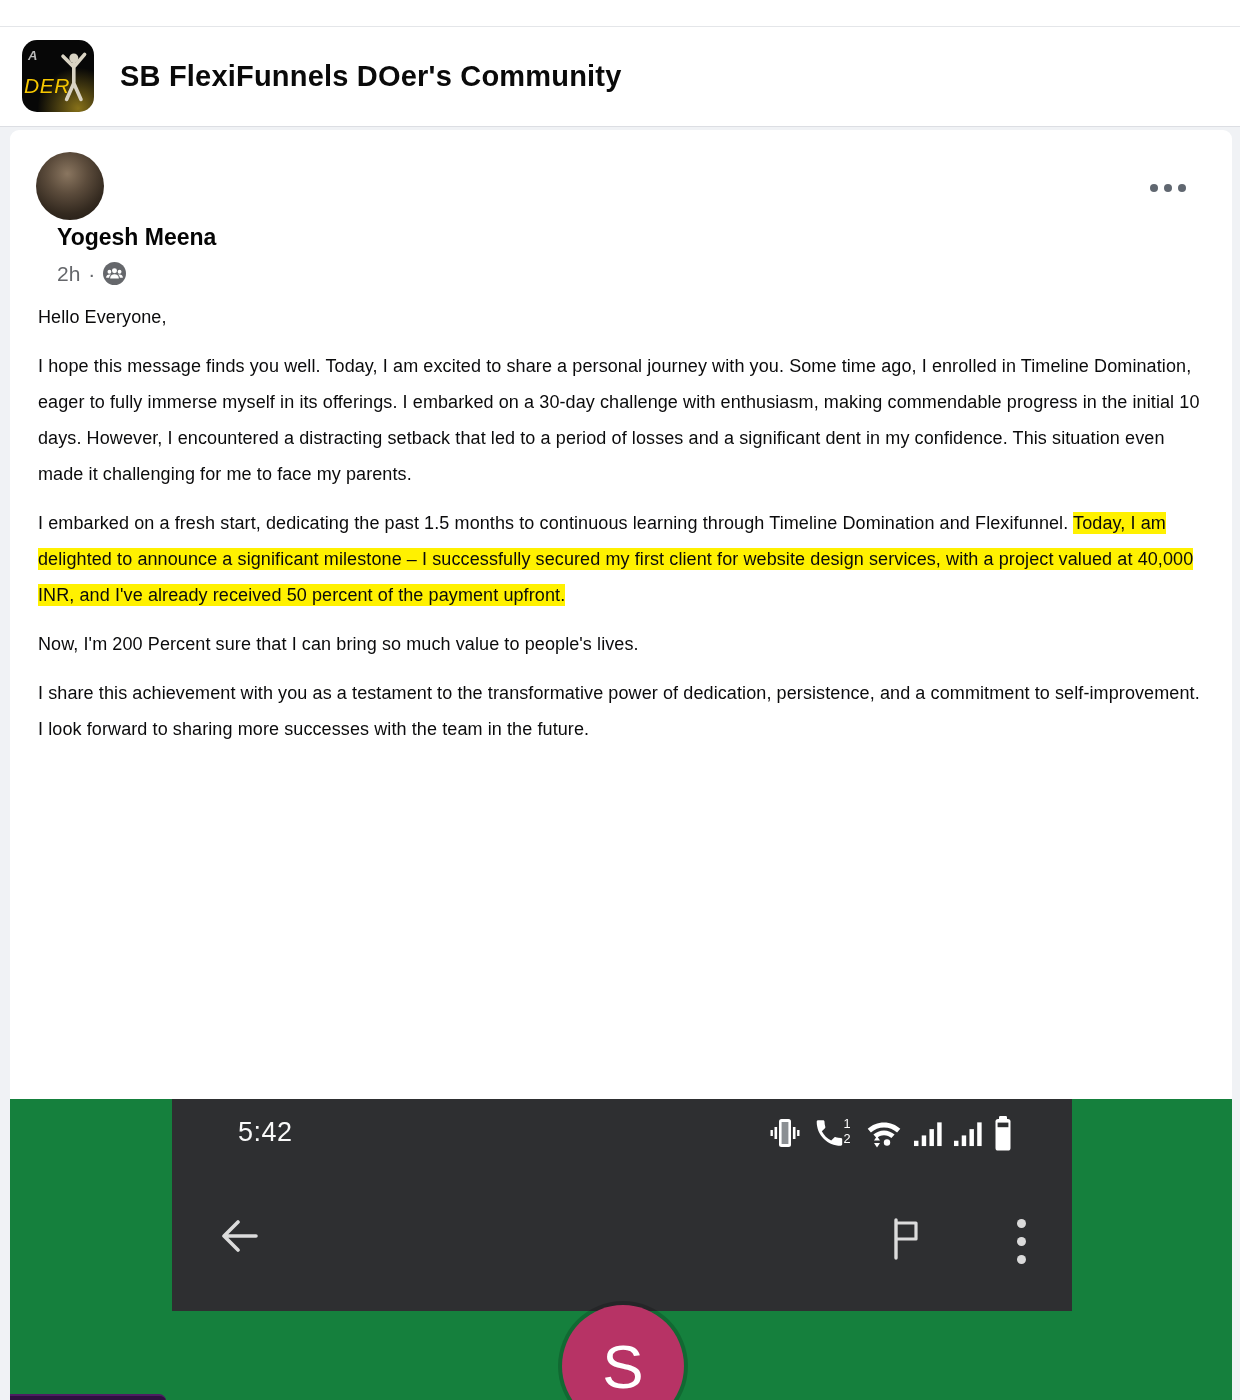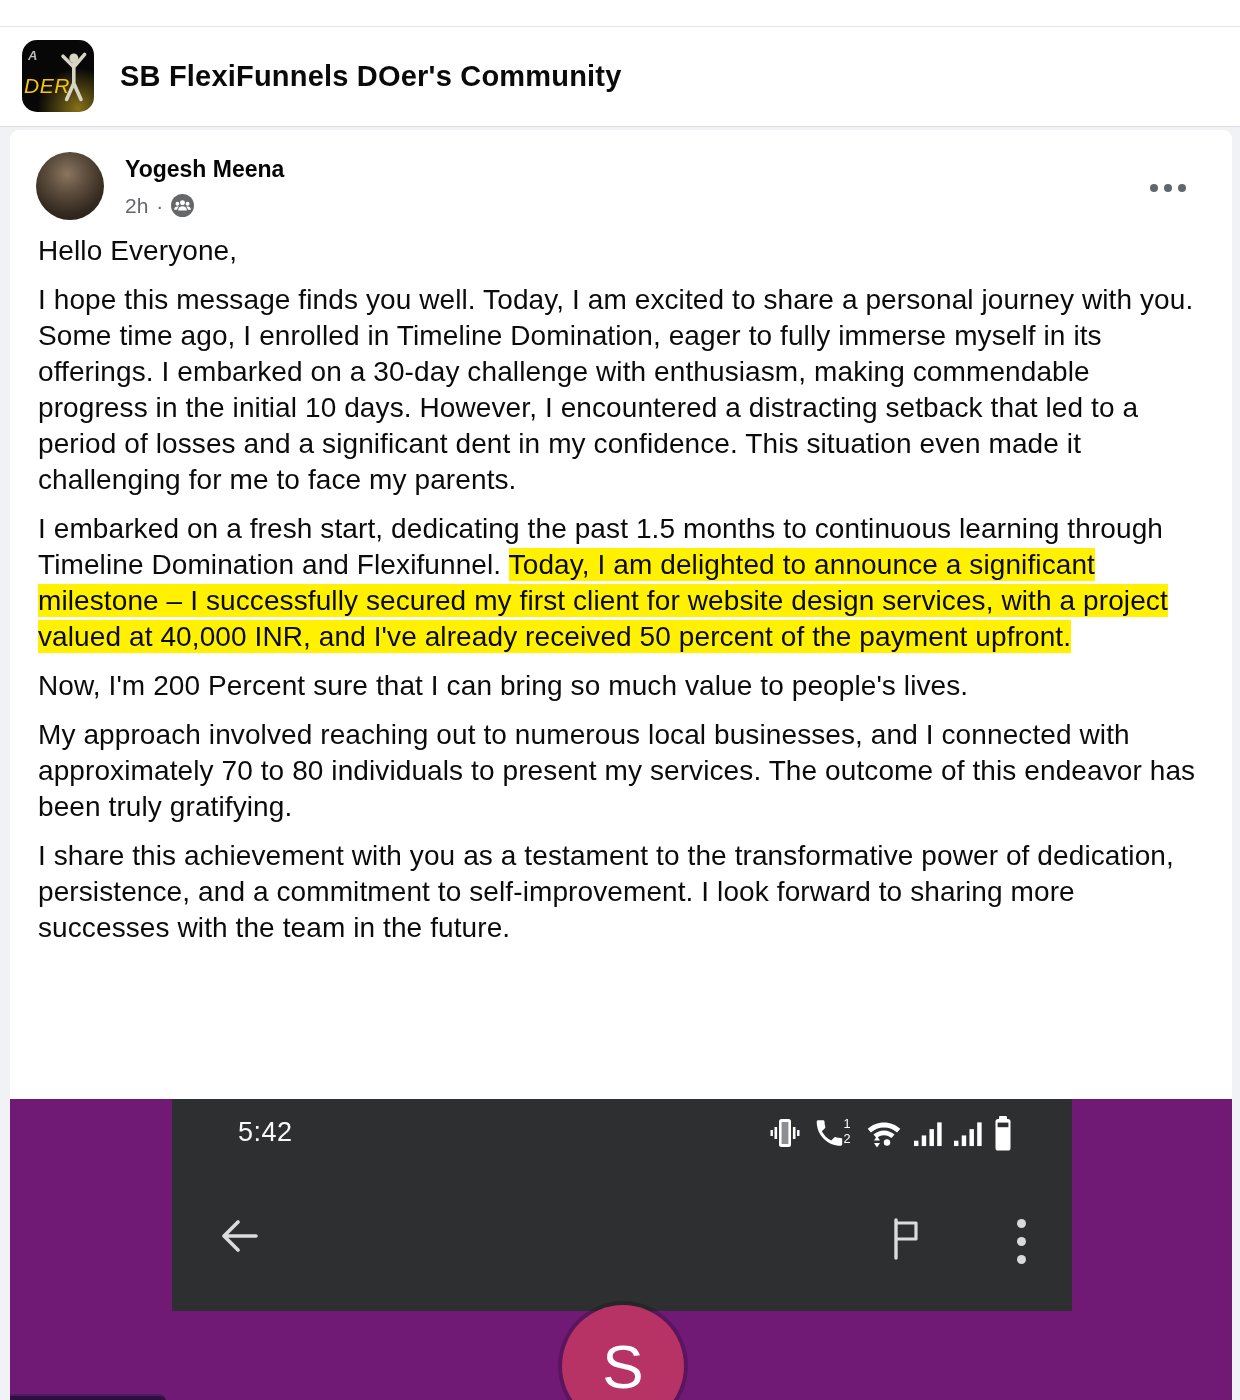--- a/index.html
+++ b/index.html
@@ -15,36 +15,36 @@
                 background-image:radial-gradient(circle at 78% 95%, rgba(240,200,40,.55), rgba(0,0,0,0) 46%);}
   .group-avatar .logo-a{position:absolute;left:6px;top:8px;color:#b9b9b9;font-size:13px;font-weight:700;font-style:italic;}
   .group-avatar .logo-der{position:absolute;left:2px;bottom:14px;color:#f6c700;font-size:21px;
                           font-weight:400;font-style:italic;letter-spacing:.5px;}
   .group-avatar svg{position:absolute;right:4px;top:6px;}
   .community-title{font-size:29px;font-weight:700;color:#0a0a0a;letter-spacing:.2px;}
 
   
   .card{position:relative;margin:3px 8px 0 10px;width:1222px;height:1274px;
         background:#ffffff;border-radius:9px 9px 0 0;box-sizing:border-box;}
-  .post-header{display:flex;align-items:flex-start;padding:22px 26px 0 26px;}
+  .post-header{display:flex;align-items:flex-start;padding:22px 26px 0 26px;flex-direction:column;}
   .post-avatar{width:68px;height:68px;border-radius:50%;flex:0 0 auto;cursor:pointer;
      background:radial-gradient(circle at 46% 32%, #8a7660 0%, #5c4c3c 34%, #33291f 68%, #1d1712 100%);}
   .post-head-info{margin-left:21px;padding-top:3px;}
   .post-author{font-size:23px;font-weight:700;color:#050505;line-height:1.25;cursor:pointer;}
   .post-meta{display:flex;align-items:center;gap:8px;margin-top:10px;color:#65676b;font-size:21px;}
   .post-menu{position:absolute;top:48px;right:40px;display:flex;gap:6px;cursor:pointer;padding:6px;}
   .post-menu i{width:8px;height:8px;border-radius:50%;background:#606770;display:block;}
 
   
-  .post-body{padding:13px 28px 0;font-size:28px;line-height:36px;color:#0b0b0c;letter-spacing:.1px;}
+  .post-body{padding:13px 28px 0;font-size:18px;line-height:36px;color:#0b0b0c;letter-spacing:.1px;}
   .post-body p{margin:0 0 13px;}
   .post-body mark{background:#fff100;color:inherit;padding:1px 0;}
 
   
-  .shot{position:absolute;left:0;top:969px;width:1222px;height:302px;background:#701a75;
+  .shot{position:absolute;left:0;top:969px;width:1222px;height:302px;background:#15803d;
         overflow:hidden;cursor:pointer;}
   .shot-panel{position:absolute;left:162px;top:0;width:900px;height:212px;background:#2e2f31;}
   .shot-time{position:absolute;left:66px;top:18px;color:#fafafa;font-size:27px;font-weight:500;letter-spacing:.5px;}
   .status-icons{position:absolute;right:60px;top:16px;display:flex;align-items:center;gap:11px;height:36px;}
   .nav-back{position:absolute;left:44px;top:114px;}
   .nav-flag{position:absolute;right:150px;top:118px;}
   .nav-dots{position:absolute;right:44px;top:118px;display:flex;flex-direction:column;gap:9px;padding:2px;}
   .nav-dots i{width:9px;height:9px;border-radius:50%;background:#dadada;display:block;}
   .s-circle{position:absolute;left:552px;top:206px;width:122px;height:122px;border-radius:50%;
             background:#b73365;display:flex;align-items:center;justify-content:center;
@@ -100,21 +100,20 @@
       <i></i>
       <i></i>
       <i></i>
     </div>
 
     <div class="post-body">
       <p>Hello Everyone,</p>
       <p>I hope this message finds you well. Today, I am excited to share a personal journey with you. Some time ago, I enrolled in Timeline Domination, eager to fully immerse myself in its offerings. I embarked on a 30-day challenge with enthusiasm, making commendable progress in the initial 10 days. However, I encountered a distracting setback that led to a period of losses and a significant dent in my confidence. This situation even made it challenging for me to face my parents.</p>
       <p><span>I embarked on a fresh start, dedicating the past 1.5 months to continuous learning through Timeline Domination and Flexifunnel. </span><mark>Today, I am delighted to announce a significant milestone – I successfully secured my first client for website design services, with a project valued at 40,000 INR, and I've already received 50 percent of the payment upfront.</mark></p>
       <p>Now, I'm 200 Percent sure that I can bring so much value to people's lives.</p>
-      <p>My approach involved reaching out to numerous local businesses, and I connected with approximately 70 to 80 individuals to present my services. The outcome of this endeavor has been truly gratifying.</p>
       <p>I share this achievement with you as a testament to the transformative power of dedication, persistence, and a commitment to self-improvement. I look forward to sharing more successes with the team in the future.</p>
     </div>
 
     <div class="shot">
       <div class="shot-panel">
 
         <div class="shot-time">5:42</div>
 
         <div class="status-icons">
           <svg width="32" height="34" viewBox="0 0 32 34">

